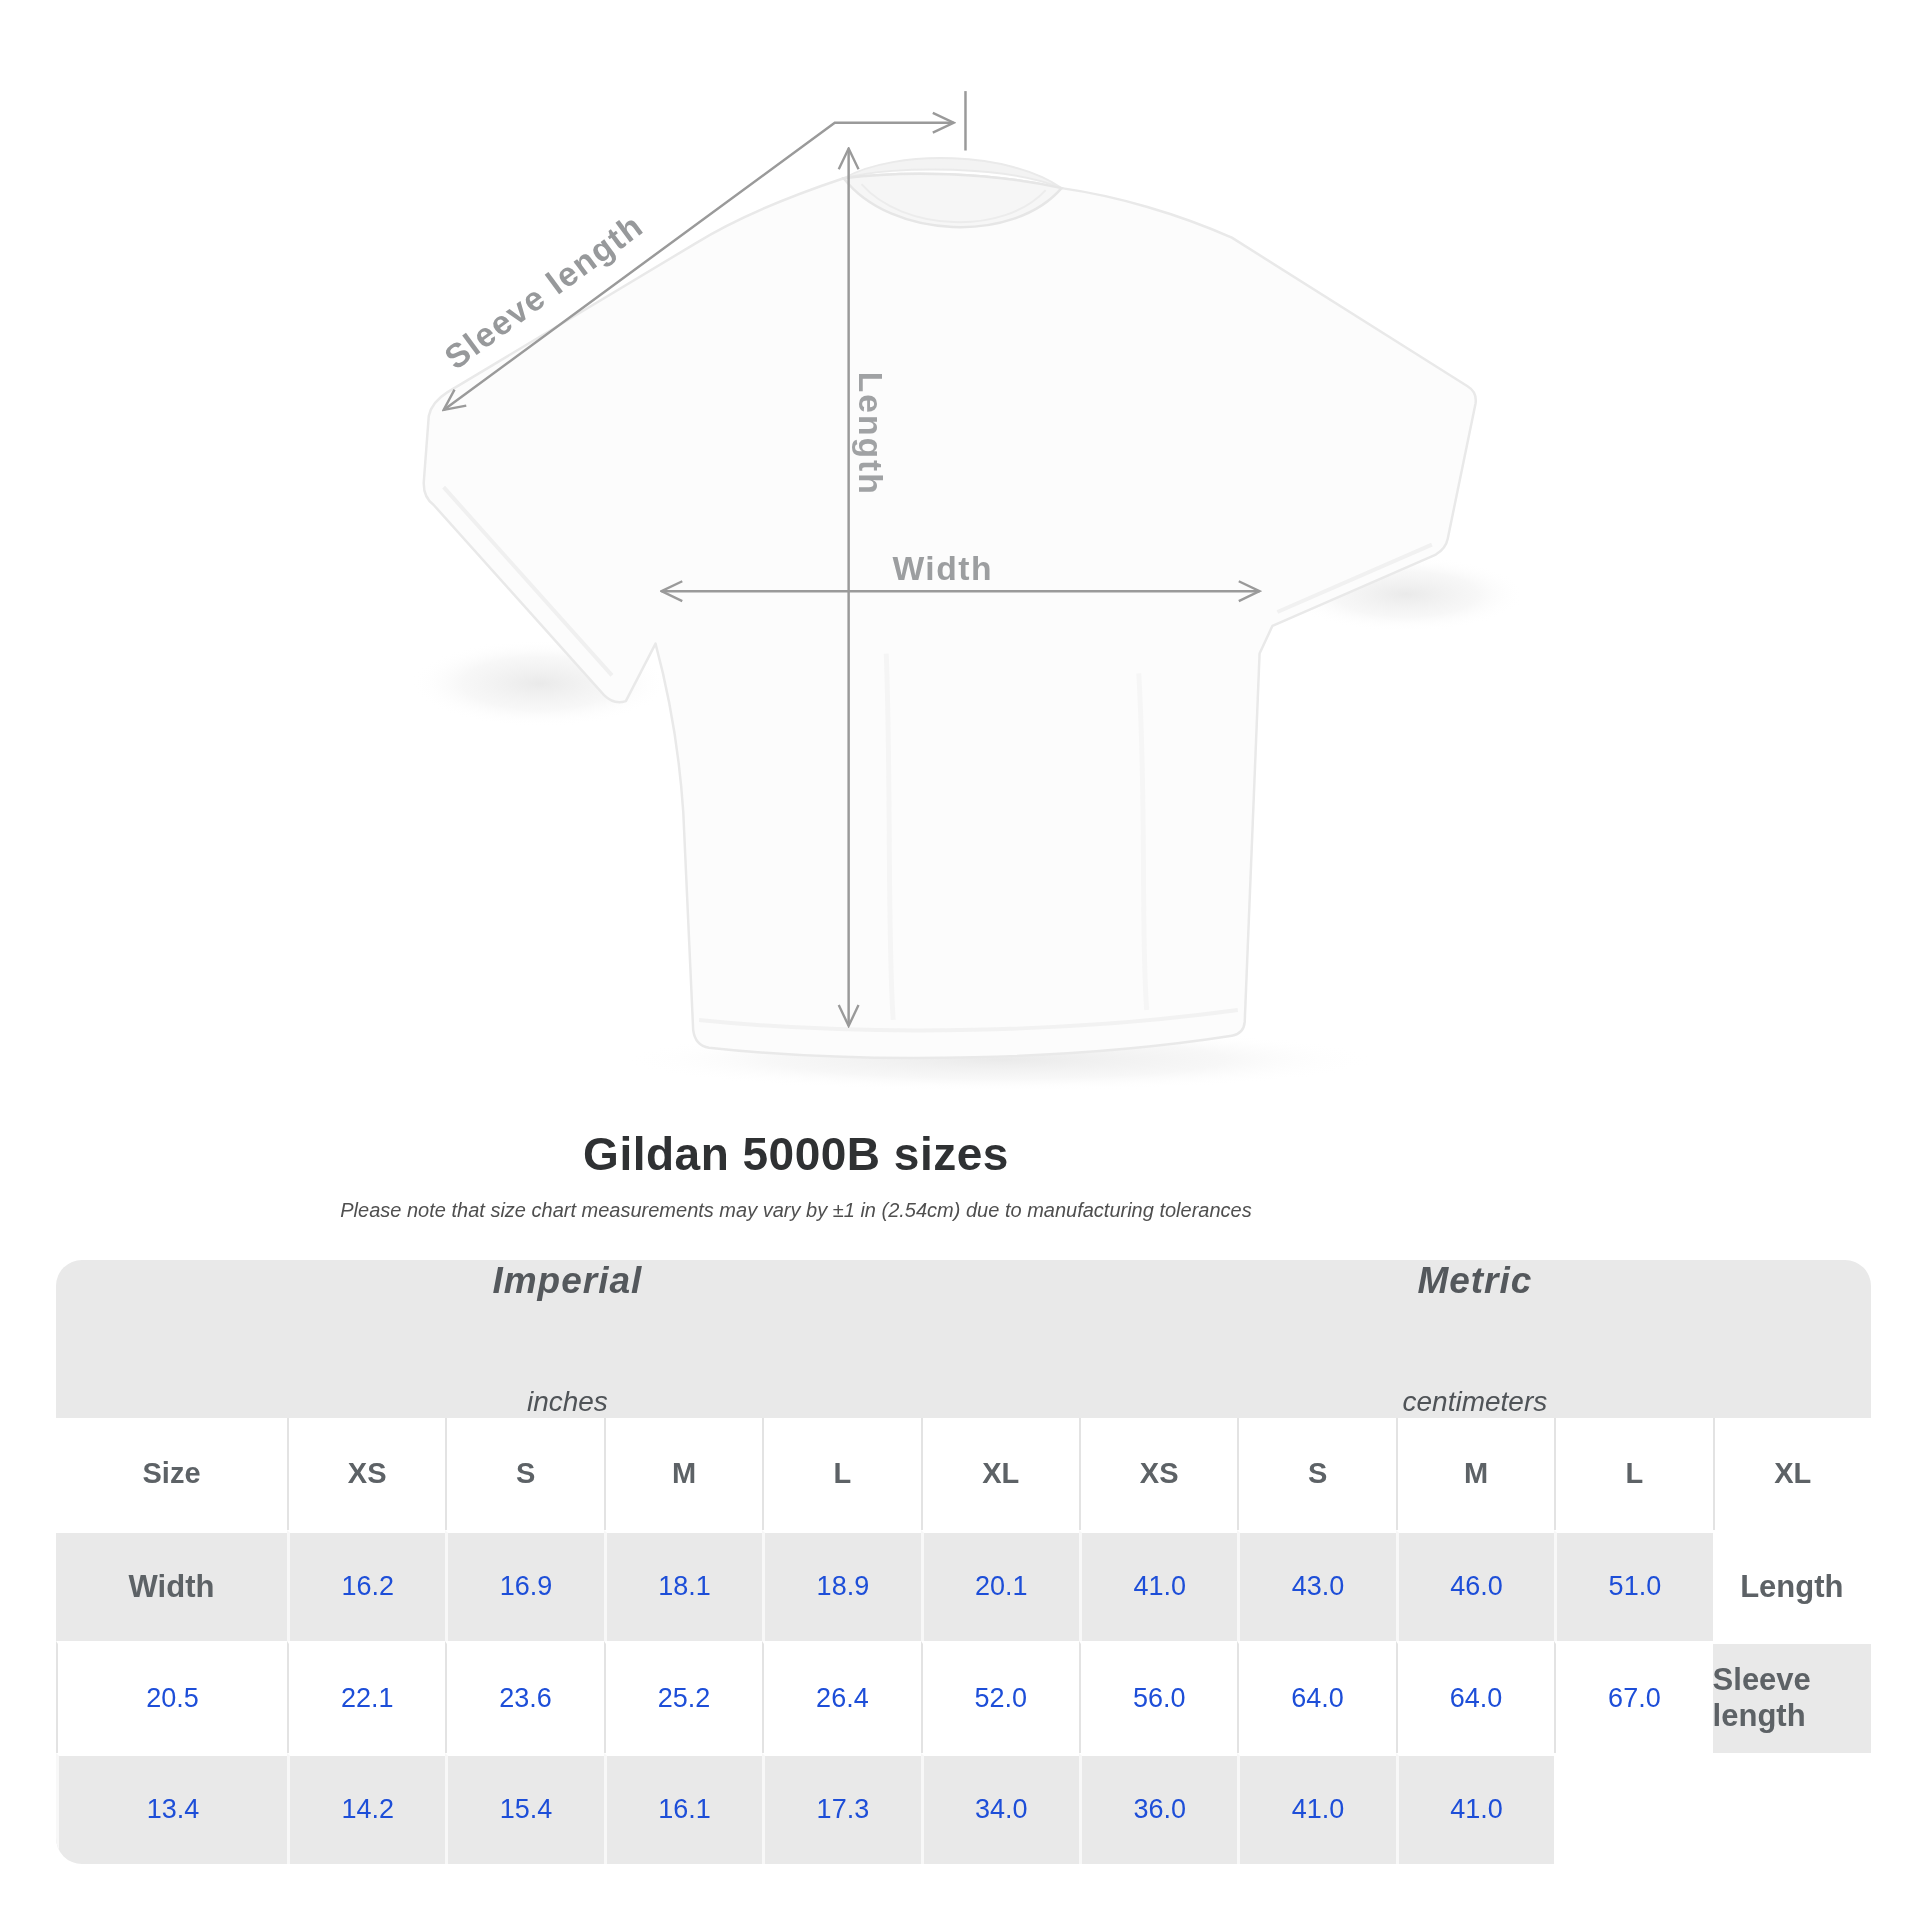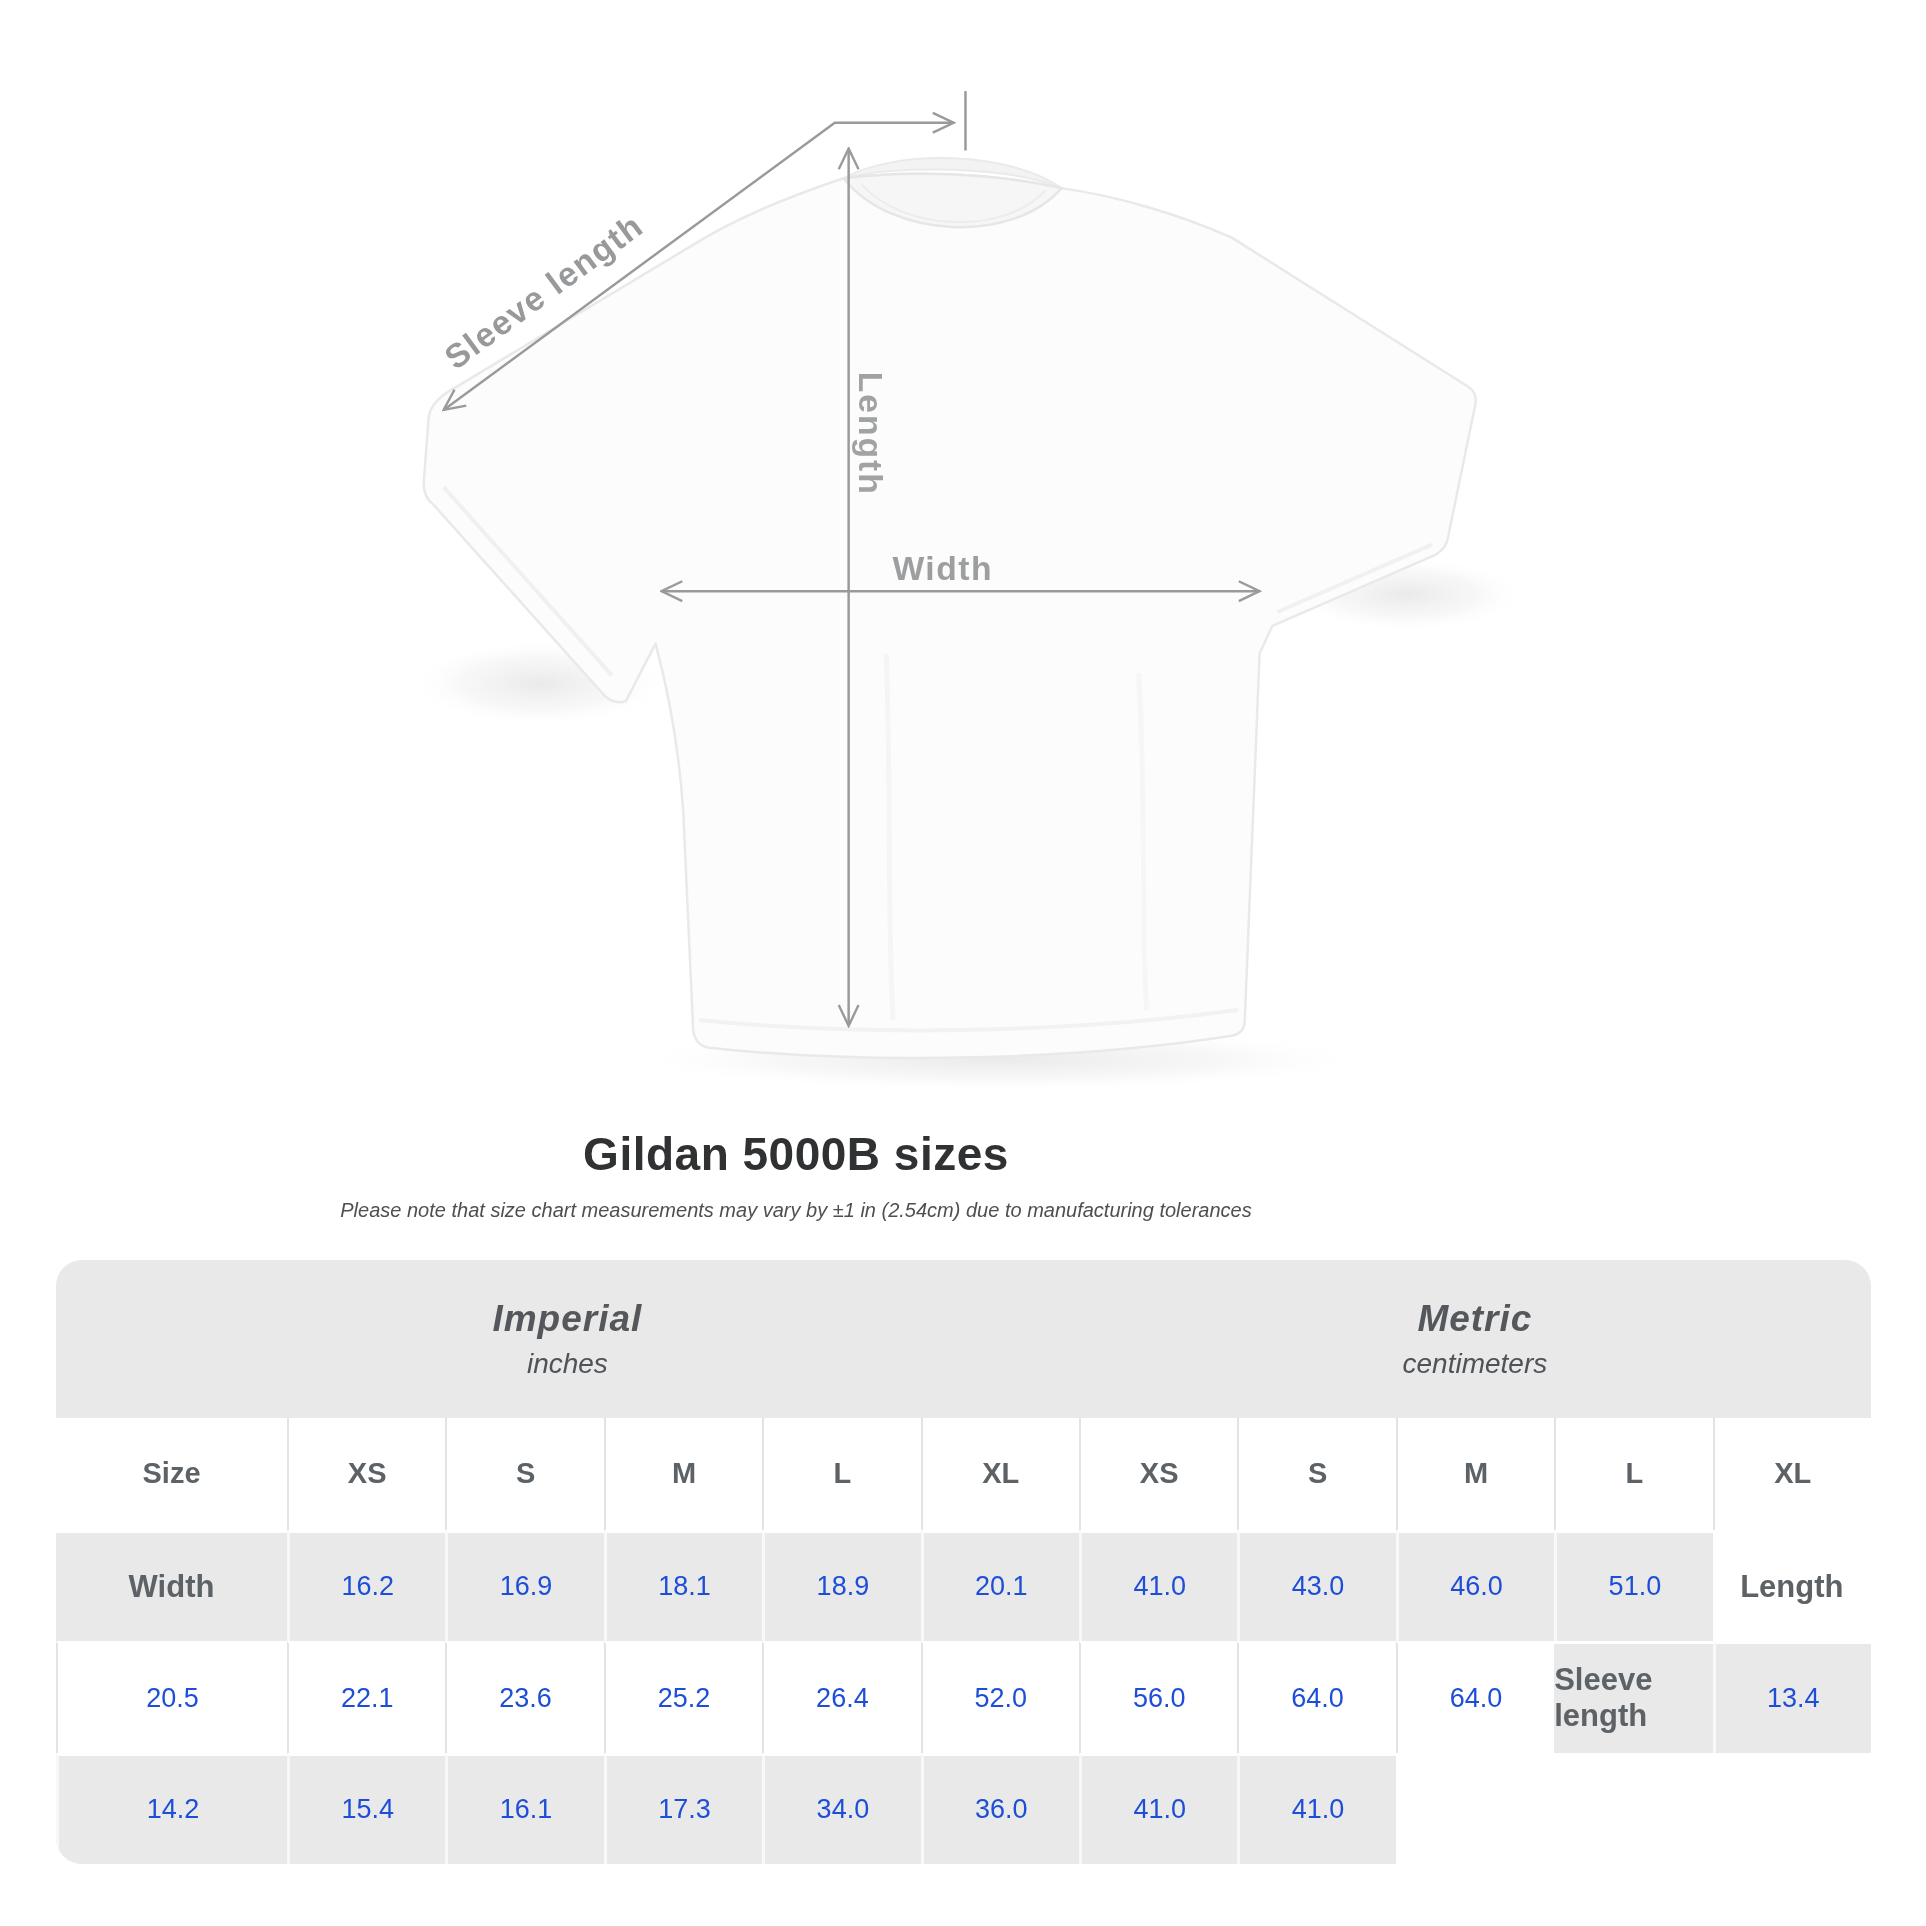--- a/index.html
+++ b/index.html
@@ -11,21 +11,21 @@
 
   .title-block { position:absolute; top:1127px; left:0; width:1592px; text-align:center; }
   .main-title { margin:0; font-size:46px; font-weight:bold; color:#2f3133; letter-spacing:0.5px; }
   .sub-note { margin:18px 0 0 0; font-size:20px; font-style:italic; color:#4f4f4f; }
 
   .size-table {
     position:absolute; left:56px; top:1260px; width:1815px; height:604px;
     background:#ffffff; border-radius:26px; overflow:hidden;
   }
   .unit-band { height:158px; background:#e9e9e9; display:flex; }
-  .unit-cell { display:flex; flex-direction:column; align-items:center; justify-content:center; gap:8px; }
+  .unit-cell { display:flex; flex-direction:column; align-items:center; justify-content:space-between; gap:8px; }
   .unit-cell.imperial { width:56.35%; }
   .unit-cell.metric { flex:1; }
   .unit-label { font-size:37px; font-weight:bold; font-style:italic; color:#54585c; letter-spacing:1px; }
   .unit-sub { font-size:28px; font-style:italic; color:#4f5357; }
 
   .grid {
     display:grid; height:446px;
     grid-template-columns:231px repeat(10, 1fr);
     grid-template-rows:repeat(4, 1fr);
   }
@@ -154,20 +154,21 @@
       <div class="cell rowlabel rowtop">Length</div>
       <div class="cell vdiv-white rowtop">20.5</div>
       <div class="cell vdiv-white rowtop">22.1</div>
       <div class="cell vdiv-white rowtop">23.6</div>
       <div class="cell vdiv-white rowtop">25.2</div>
       <div class="cell vdiv-white rowtop">26.4</div>
       <div class="cell vdiv-white rowtop">52.0</div>
       <div class="cell vdiv-white rowtop">56.0</div>
       <div class="cell vdiv-white rowtop">64.0</div>
       <div class="cell vdiv-white rowtop">64.0</div>
+      <div class="cell vdiv-white rowtop">67.0</div>
       <div class="cell gray rowlabel rowtop">Sleeve length</div>
       <div class="cell gray vdiv-gray rowtop">13.4</div>
       <div class="cell gray vdiv-gray rowtop">14.2</div>
       <div class="cell gray vdiv-gray rowtop">15.4</div>
       <div class="cell gray vdiv-gray rowtop">16.1</div>
       <div class="cell gray vdiv-gray rowtop">17.3</div>
       <div class="cell gray vdiv-gray rowtop">34.0</div>
       <div class="cell gray vdiv-gray rowtop">36.0</div>
       <div class="cell gray vdiv-gray rowtop">41.0</div>
       <div class="cell gray vdiv-gray rowtop">41.0</div>

